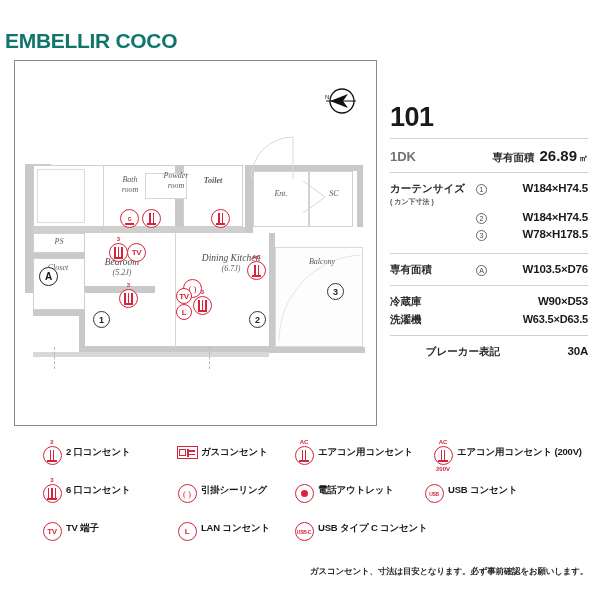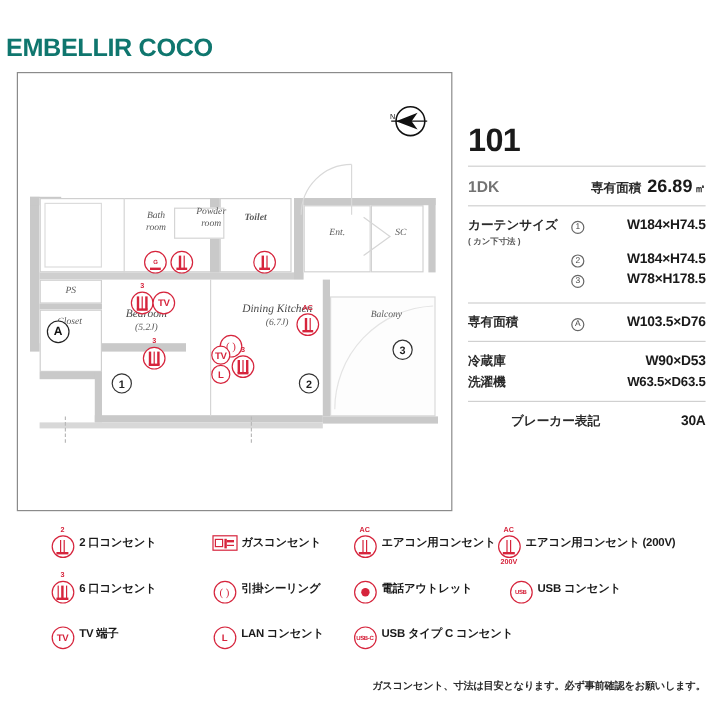--- a/index.html
+++ b/index.html
@@ -617,21 +617,21 @@
 
     <div class="leg-item" style="left:252px; top:76px;">
       <span class="leg-ico">
         <span class="sym-circle">
             <span class="sym-text tiny">USB-C</span>
           </span>
       </span>
       <span class="leg-txt">USB タイプ C コンセント</span>
     </div>
 
-    <div class="leg-item" style="left:372px; top:0px;">
+    <div class="leg-item" style="left:391px; top:0px;">
       <span class="leg-ico">
         <span class="sym-circle">
           <span class="sym-label-top">AC</span>
           <span class="bars">
               <i></i>
               <i></i>
             </span>
           <span class="underline"></span>
           <span class="sym-label-bottom">200V</span>
         </span>

